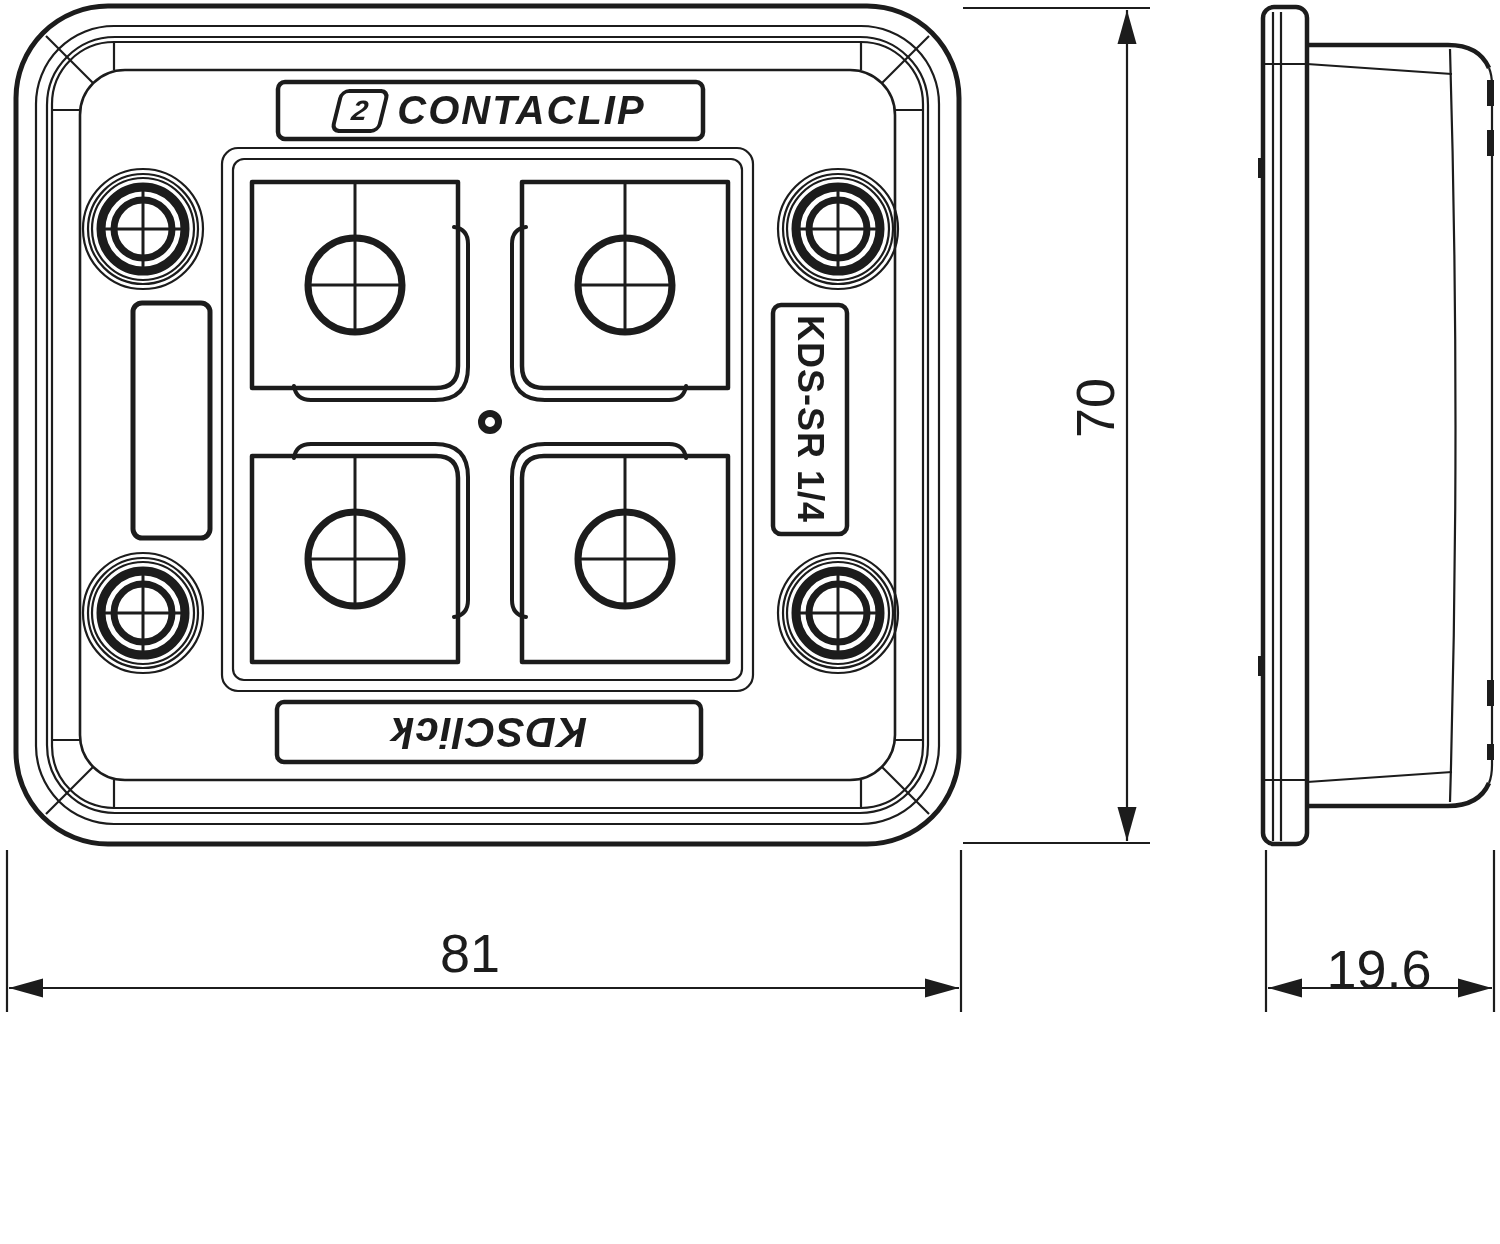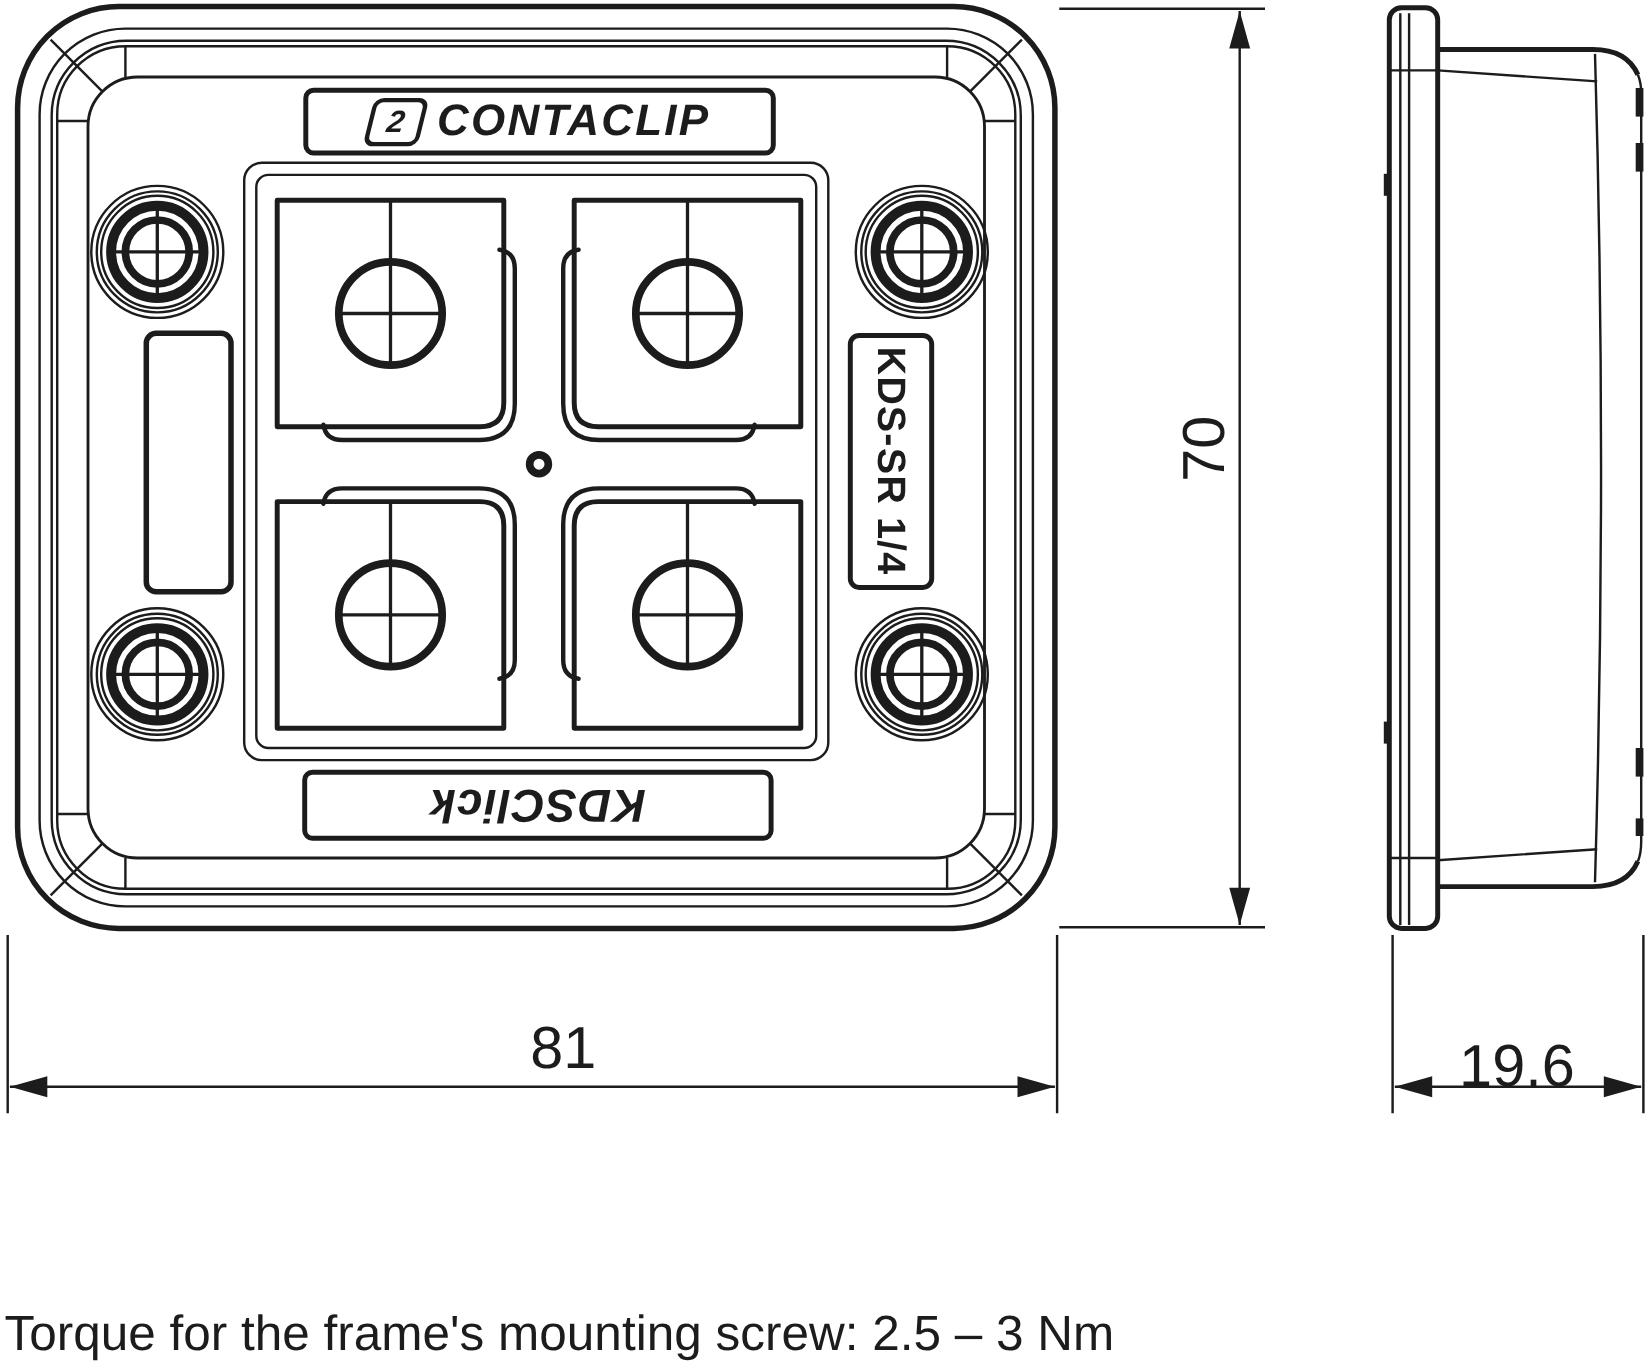--- a/index.html
+++ b/index.html
@@ -25,21 +25,21 @@
              transform:skewX(-14deg);font-style:italic;font-weight:bold;font-size:28px;
              margin-right:12px;}
   .logo-icon span{transform:skewX(4deg);}
   .logo-text{font-style:italic;font-weight:bold;font-size:40px;letter-spacing:2px;}
   .kdsclick-plate{position:absolute;left:277px;top:702px;width:424px;height:60px;
                   display:flex;align-items:center;justify-content:center;}
   .kdsclick-text{font-style:italic;font-weight:bold;font-size:42px;letter-spacing:1px;
                  transform:rotate(180deg);}
   .kdssr-label{position:absolute;left:810px;top:419px;transform:translate(-50%,-50%) rotate(90deg);
                font-weight:bold;font-size:36px;letter-spacing:1px;}
-  .dim-81{left:512px;top:922px;transform:translateX(-50%);}
+  .dim-81{left:470px;top:922px;transform:translateX(-50%);}
   .dim-196{left:1379px;top:922px;transform:translateX(-50%);margin-top:16px;}
   .dim-70{left:1095px;top:408px;transform:translate(-50%,-50%) rotate(-90deg);}
   .note{left:4px;top:1186px;font-size:45px;}
 </style>
 </head>
 <body>
 
 <div class="canvas">
 
   <svg width="1500" height="1244" viewBox="0 0 1500 1244">
@@ -152,14 +152,13 @@
   <div class="kdsclick-plate">
     <span class="kdsclick-text">KDSClick</span>
   </div>
 
   <div class="txt kdssr-label">KDS-SR 1/4</div>
 
   <div class="txt dim dim-81">81</div>
   <div class="txt dim dim-70">70</div>
   <div class="txt dim dim-196">19.6</div>
 
-  <div class="txt note">Torque for the frame's mounting screw: 2.5 – 3 Nm</div>
 </div>
 
 </body></html>

